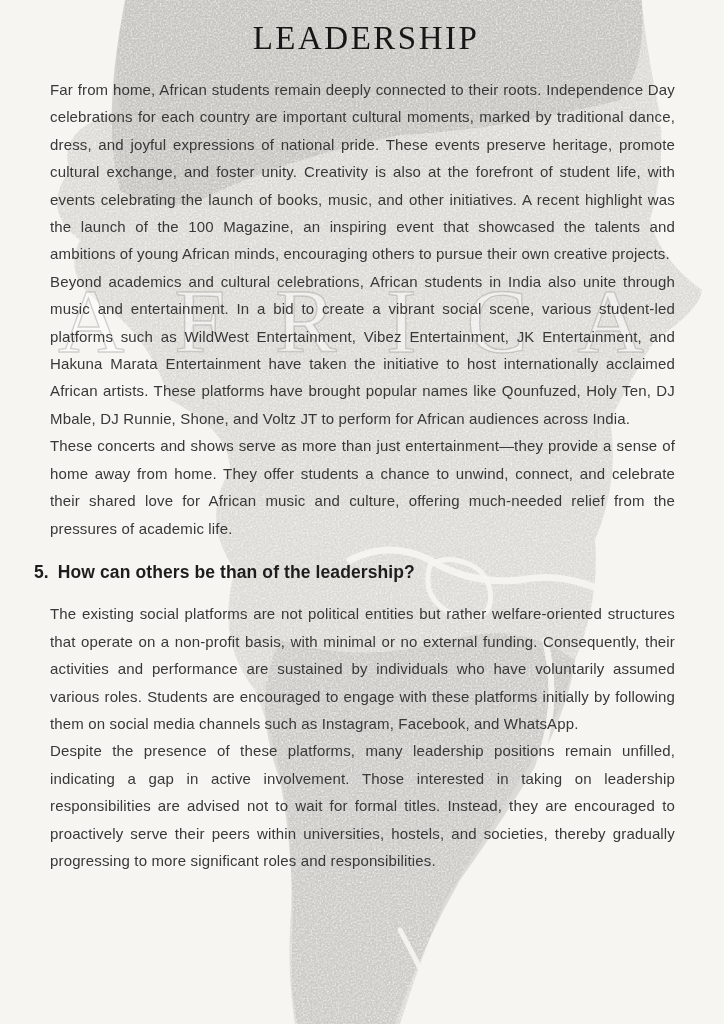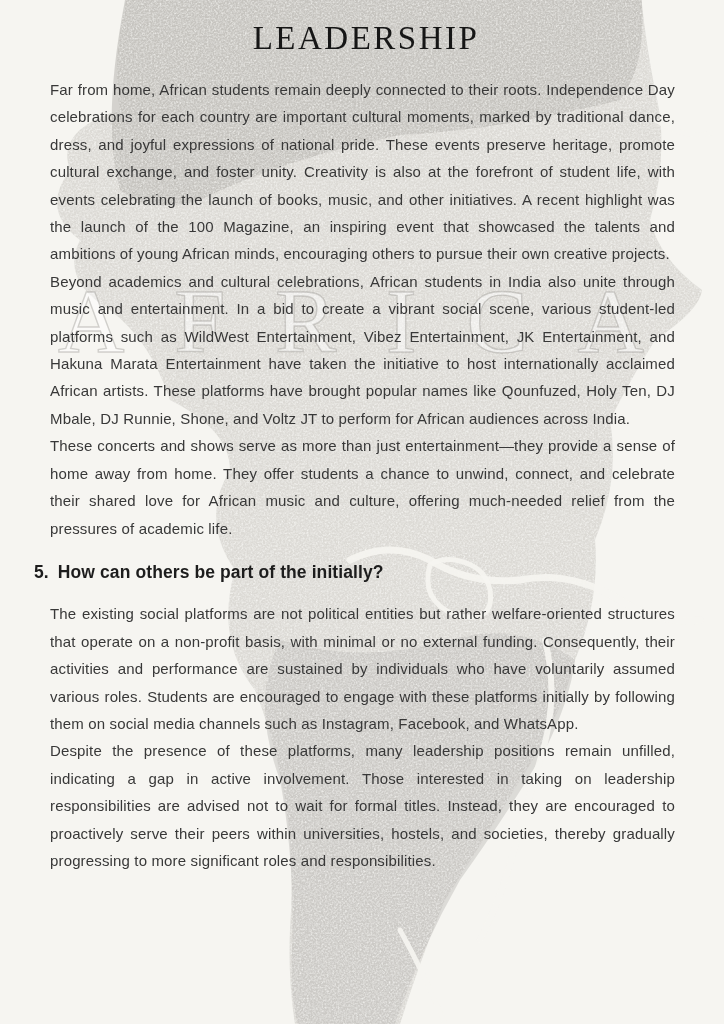--- a/index.html
+++ b/index.html
@@ -96,21 +96,21 @@
   <div class="text-column">
 
     <div>
       <p>Far from home, African students remain deeply connected to their roots. Independence Day celebrations for each country are important cultural moments, marked by traditional dance, dress, and joyful expressions of national pride. These events preserve heritage, promote cultural exchange, and foster unity. Creativity is also at the forefront of student life, with events celebrating the launch of books, music, and other initiatives. A recent highlight was the launch of the 100 Magazine, an inspiring event that showcased the talents and ambitions of young African minds, encouraging others to pursue their own creative projects.</p>
       <p>Beyond academics and cultural celebrations, African students in India also unite through music and entertainment. In a bid to create a vibrant social scene, various student-led platforms such as WildWest Entertainment, Vibez Entertainment, JK Entertainment, and Hakuna Marata Entertainment have taken the initiative to host internationally acclaimed African artists. These platforms have brought popular names like Qounfuzed, Holy Ten, DJ Mbale, DJ Runnie, Shone, and Voltz JT to perform for African audiences across India.</p>
       <p>These concerts and shows serve as more than just entertainment—they provide a sense of home away from home. They offer students a chance to unwind, connect, and celebrate their shared love for African music and culture, offering much-needed relief from the pressures of academic life.</p>
     </div>
 
     <div class="section-heading">
       <span>5.</span>
-      <span>How can others be part of the initially?</span>
+      <span>How can others be than of the leadership?</span>
     </div>
 
     <div>
       <p>The existing social platforms are not political entities but rather welfare-oriented structures that operate on a non-profit basis, with minimal or no external funding. Consequently, their activities and performance are sustained by individuals who have voluntarily assumed various roles. Students are encouraged to engage with these platforms initially by following them on social media channels such as Instagram, Facebook, and WhatsApp.</p>
       <p>Despite the presence of these platforms, many leadership positions remain unfilled, indicating a gap in active involvement. Those interested in taking on leadership responsibilities are advised not to wait for formal titles. Instead, they are encouraged to proactively serve their peers within universities, hostels, and societies, thereby gradually progressing to more significant roles and responsibilities.</p>
     </div>
 
   </div>
 </div>
 

